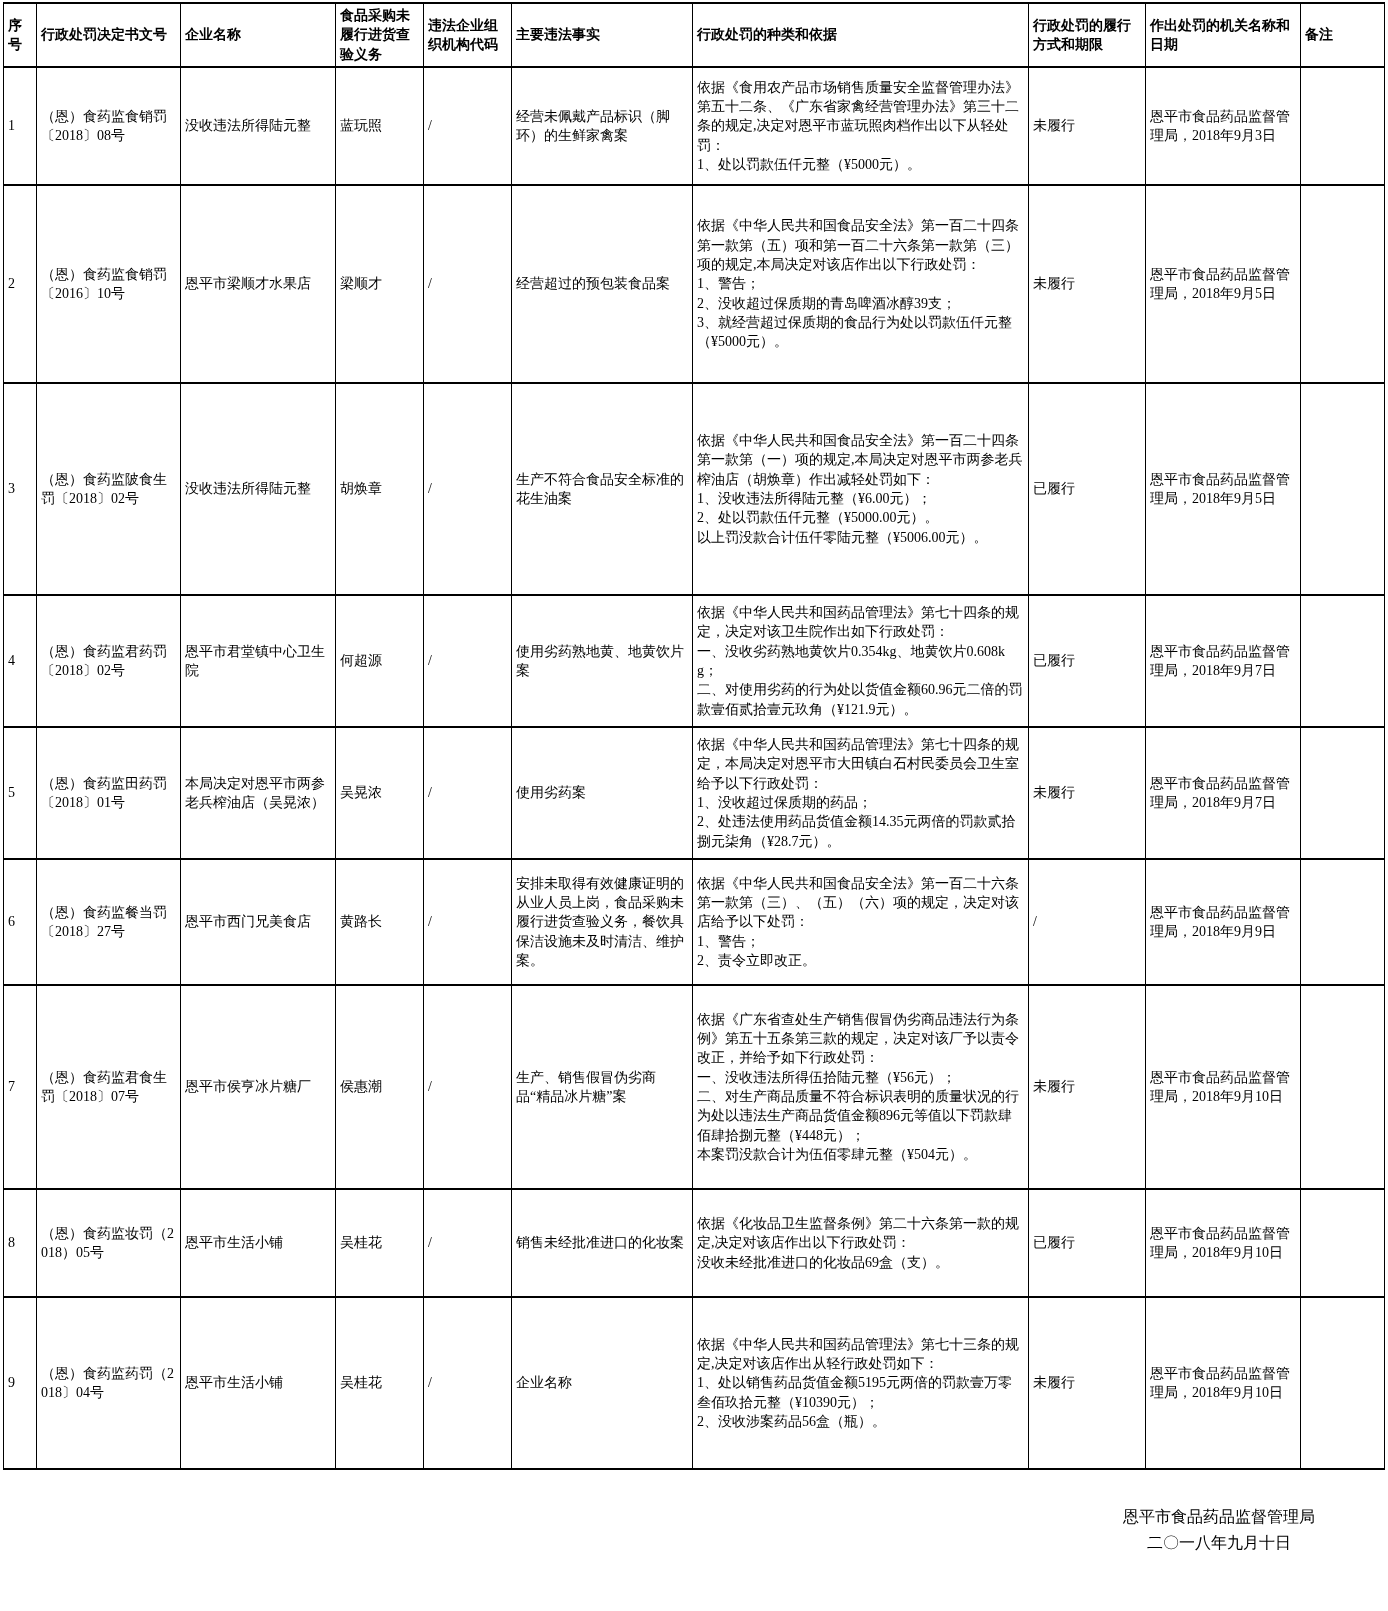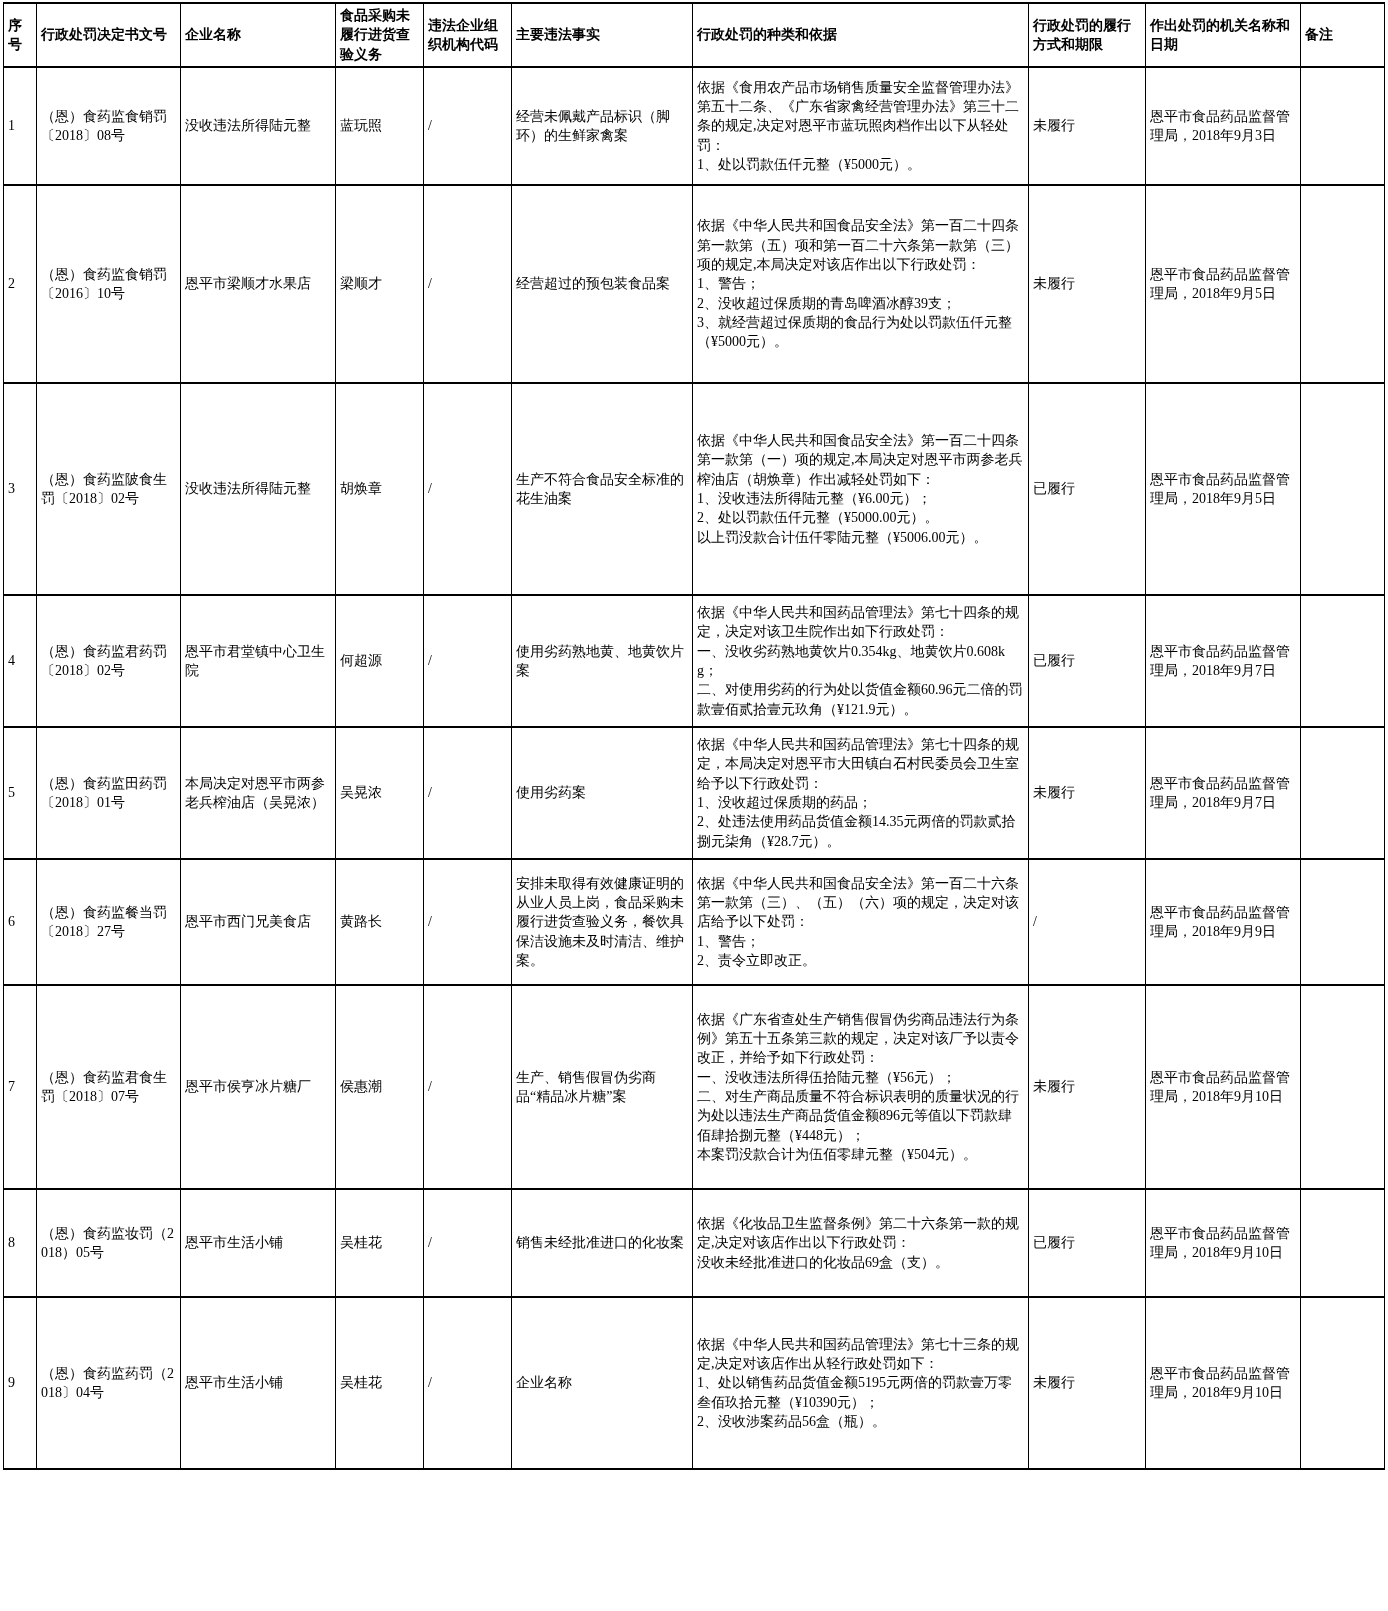--- a/index.html
+++ b/index.html
@@ -227,14 +227,20 @@
         <td>依据《中华人民共和国药品管理法》第七十三条的规定,决定对该店作出从轻行政处罚如下：
 1、处以销售药品货值金额5195元两倍的罚款壹万零叁佰玖拾元整（¥10390元）；
 2、没收涉案药品56盒（瓶）。</td>
         <td class="c-center">未履行</td>
         <td>恩平市食品药品监督管理局，2018年9月10日</td>
         <td></td>
       </tr>
     </tbody>
   </table>
 
+  <div class="footer-wrap">
+    <div class="footer-sign">
+      <div>恩平市食品药品监督管理局</div>
+      <div>二〇一八年九月十日</div>
+    </div>
+  </div>
 
 </div>
 
 </body></html>

